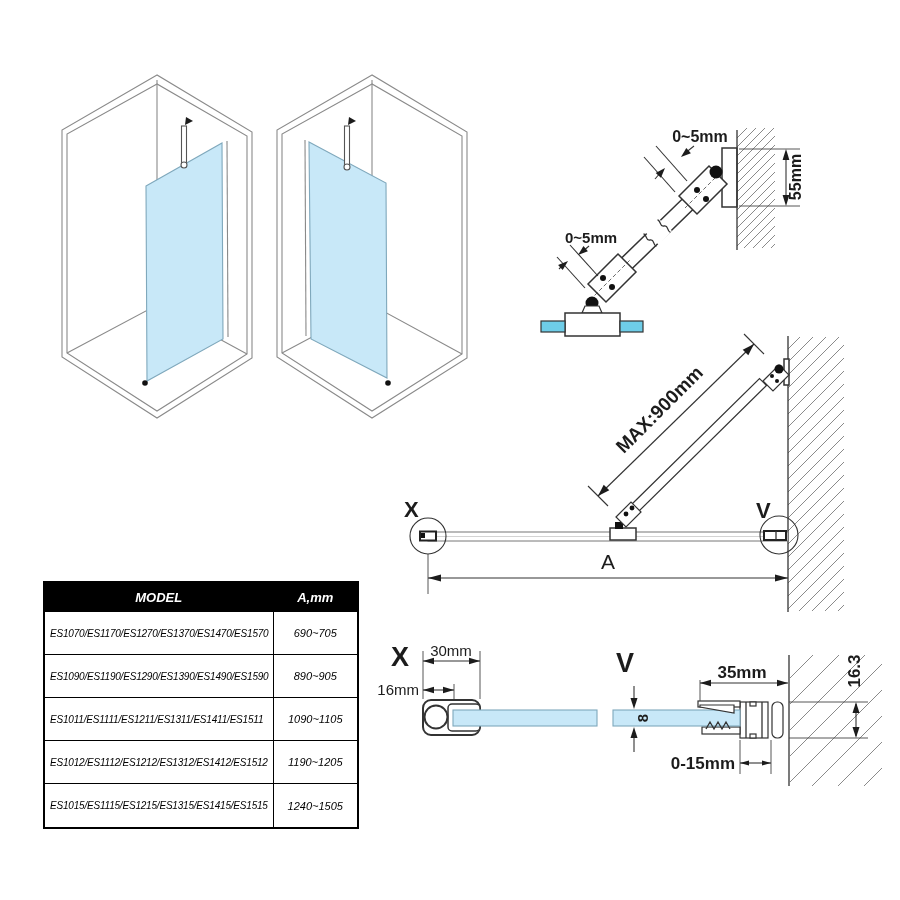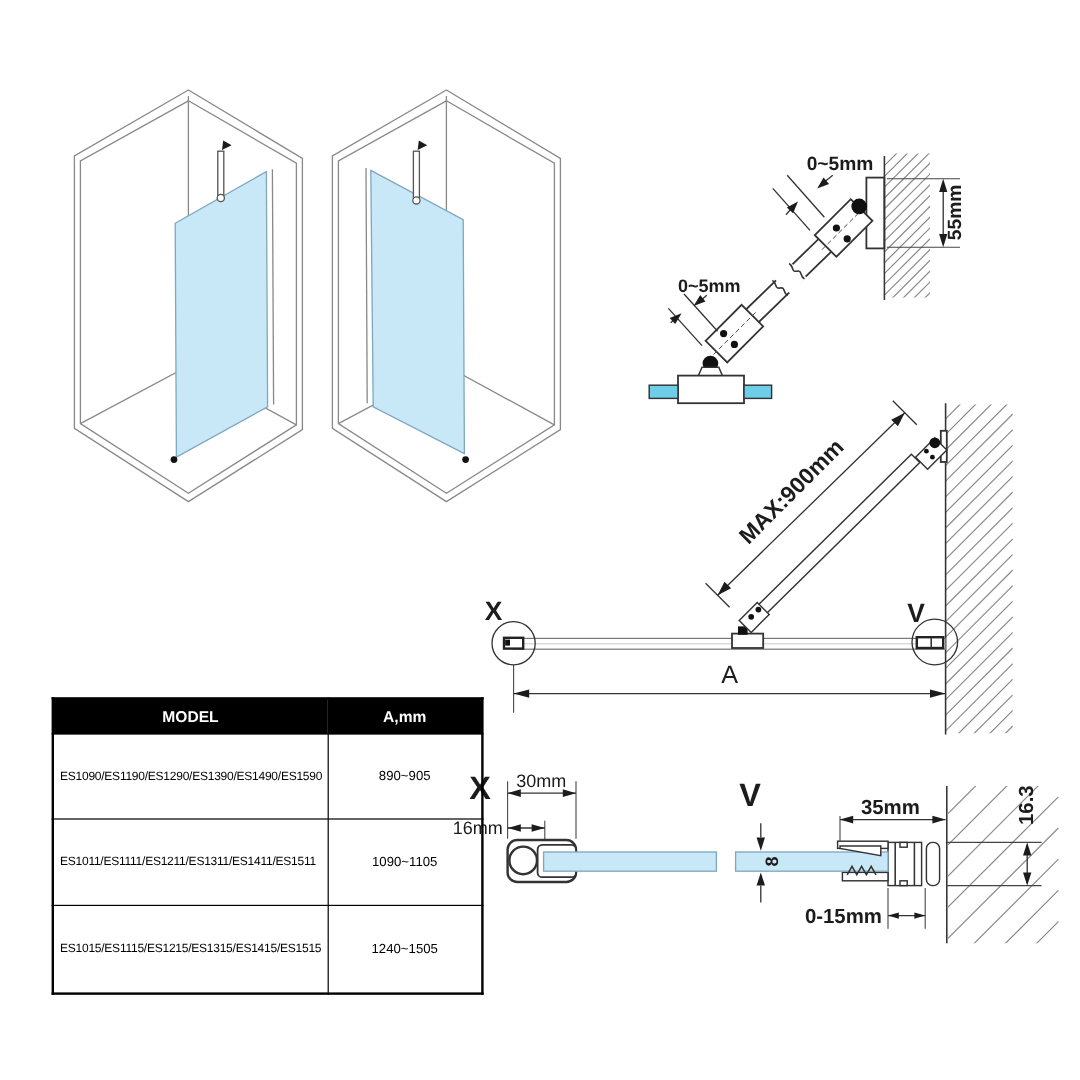--- a/index.html
+++ b/index.html
@@ -25,21 +25,21 @@
   .drawT{stroke:var(--line_dark);stroke-width:1.2;fill:#fff;}
   .ln{stroke:var(--line_dark);stroke-width:1.3;fill:none;}
   .dim{stroke:#333;stroke-width:1.1;fill:none;}
   .ext{stroke:#444;stroke-width:0.9;fill:none;}
   .tri{fill:#1c1c1c;stroke:none;}
   .dot{fill:#111;stroke:none;}
   .dash{stroke:#444;stroke-width:0.8;stroke-dasharray:4 2.5;fill:none;}
   .hatch line{stroke:var(--hatch);stroke-width:1;}
   .mid{stroke:#b5b5b5;stroke-width:0.6;}
   
-  .model-table{position:absolute;left:43px;top:581px;width:360px;height:248px;}
+  .model-table{position:absolute;left:43px;top:581px;width:316px;height:248px;font-style:italic;}
   .model-table table{width:100%;height:100%;border-collapse:collapse;border:2.5px solid #000;table-layout:fixed;}
   .model-table col.c1{width:229px;} 
   .model-table th{background:var(--table_header_bg);color:var(--table_header_text);
       font-size:13px;font-weight:700;height:26px;border:1.5px solid #000;}
   .model-table td{border:1.5px solid #000;white-space:nowrap;overflow:hidden;}
   .model-table td.model-cell{font-size:10px;letter-spacing:-0.2px;padding:0 2px 0 5px;text-align:left;}
   .model-table td.a-cell{font-size:11px;text-align:center;}
 </style>
 </head>
 <body>
@@ -308,26 +308,34 @@
           <col class="c2">
         </colgroup>
     <thead>
       <tr>
         <th>MODEL</th>
         <th>A,mm</th>
       </tr>
     </thead>
     <tbody>
           <tr>
+            <td class="model-cell">ES1070/ES1170/ES1270/ES1370/ES1470/ES1570</td>
+            <td class="a-cell">690~705</td>
+          </tr>
+          <tr>
             <td class="model-cell">ES1090/ES1190/ES1290/ES1390/ES1490/ES1590</td>
             <td class="a-cell">890~905</td>
           </tr>
           <tr>
             <td class="model-cell">ES1011/ES1111/ES1211/ES1311/ES1411/ES1511</td>
             <td class="a-cell">1090~1105</td>
+          </tr>
+          <tr>
+            <td class="model-cell">ES1012/ES1112/ES1212/ES1312/ES1412/ES1512</td>
+            <td class="a-cell">1190~1205</td>
           </tr>
           <tr>
             <td class="model-cell">ES1015/ES1115/ES1215/ES1315/ES1415/ES1515</td>
             <td class="a-cell">1240~1505</td>
           </tr>
         </tbody>
   </table>
 </div>
 
 </div>

